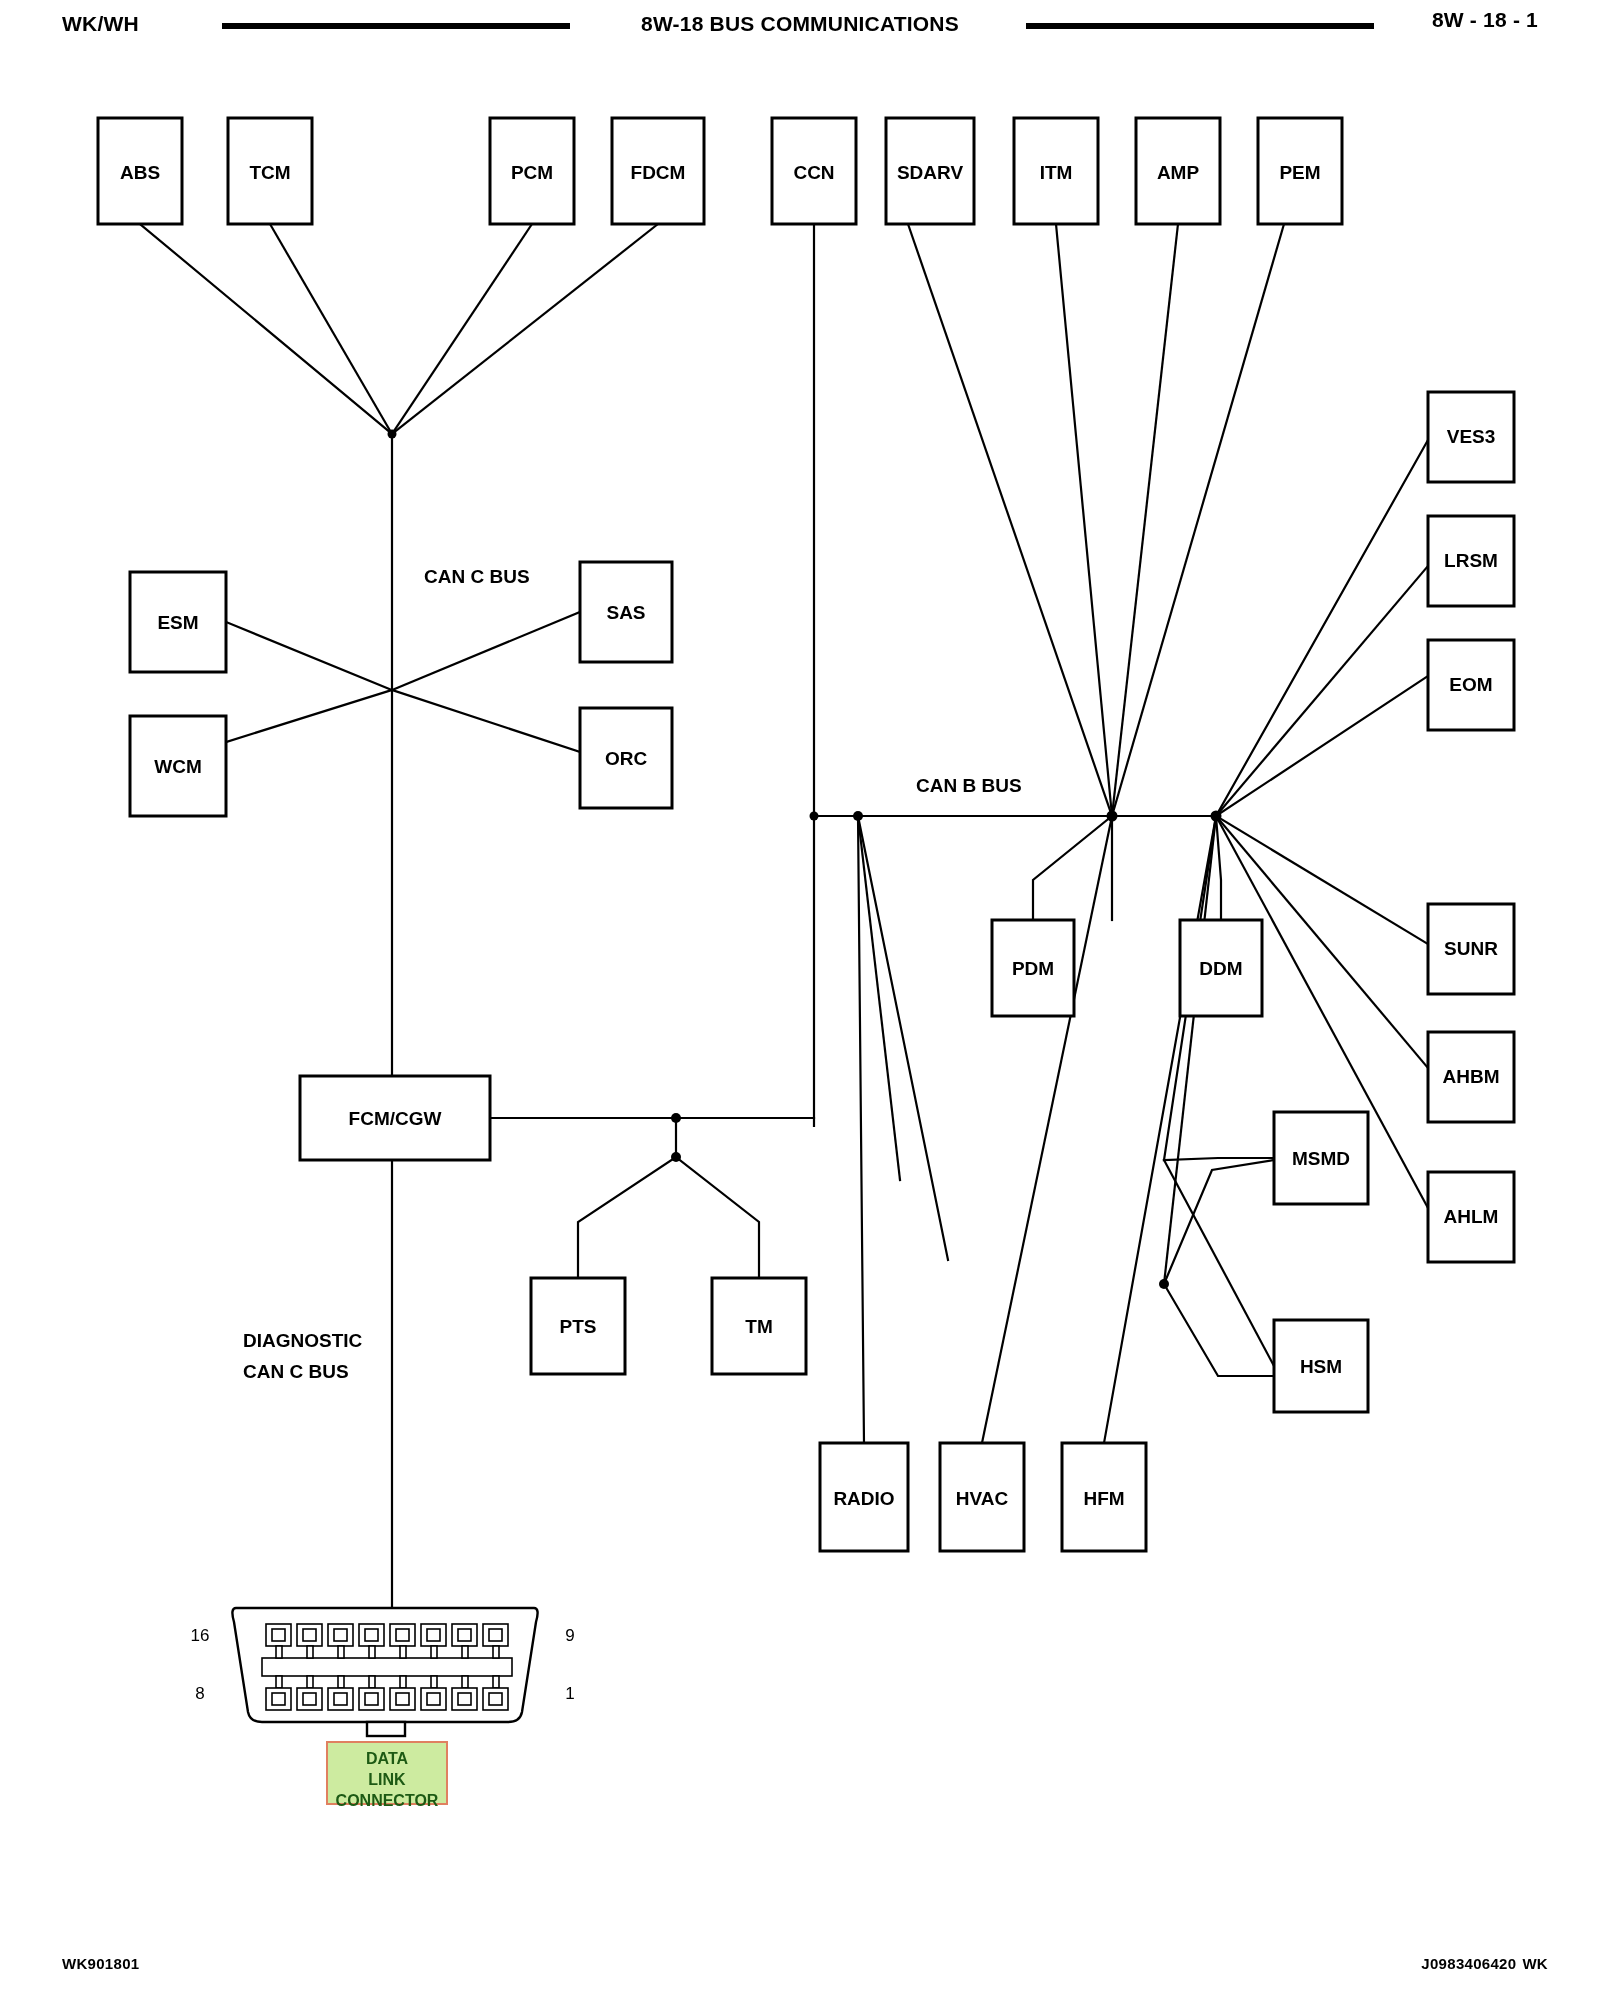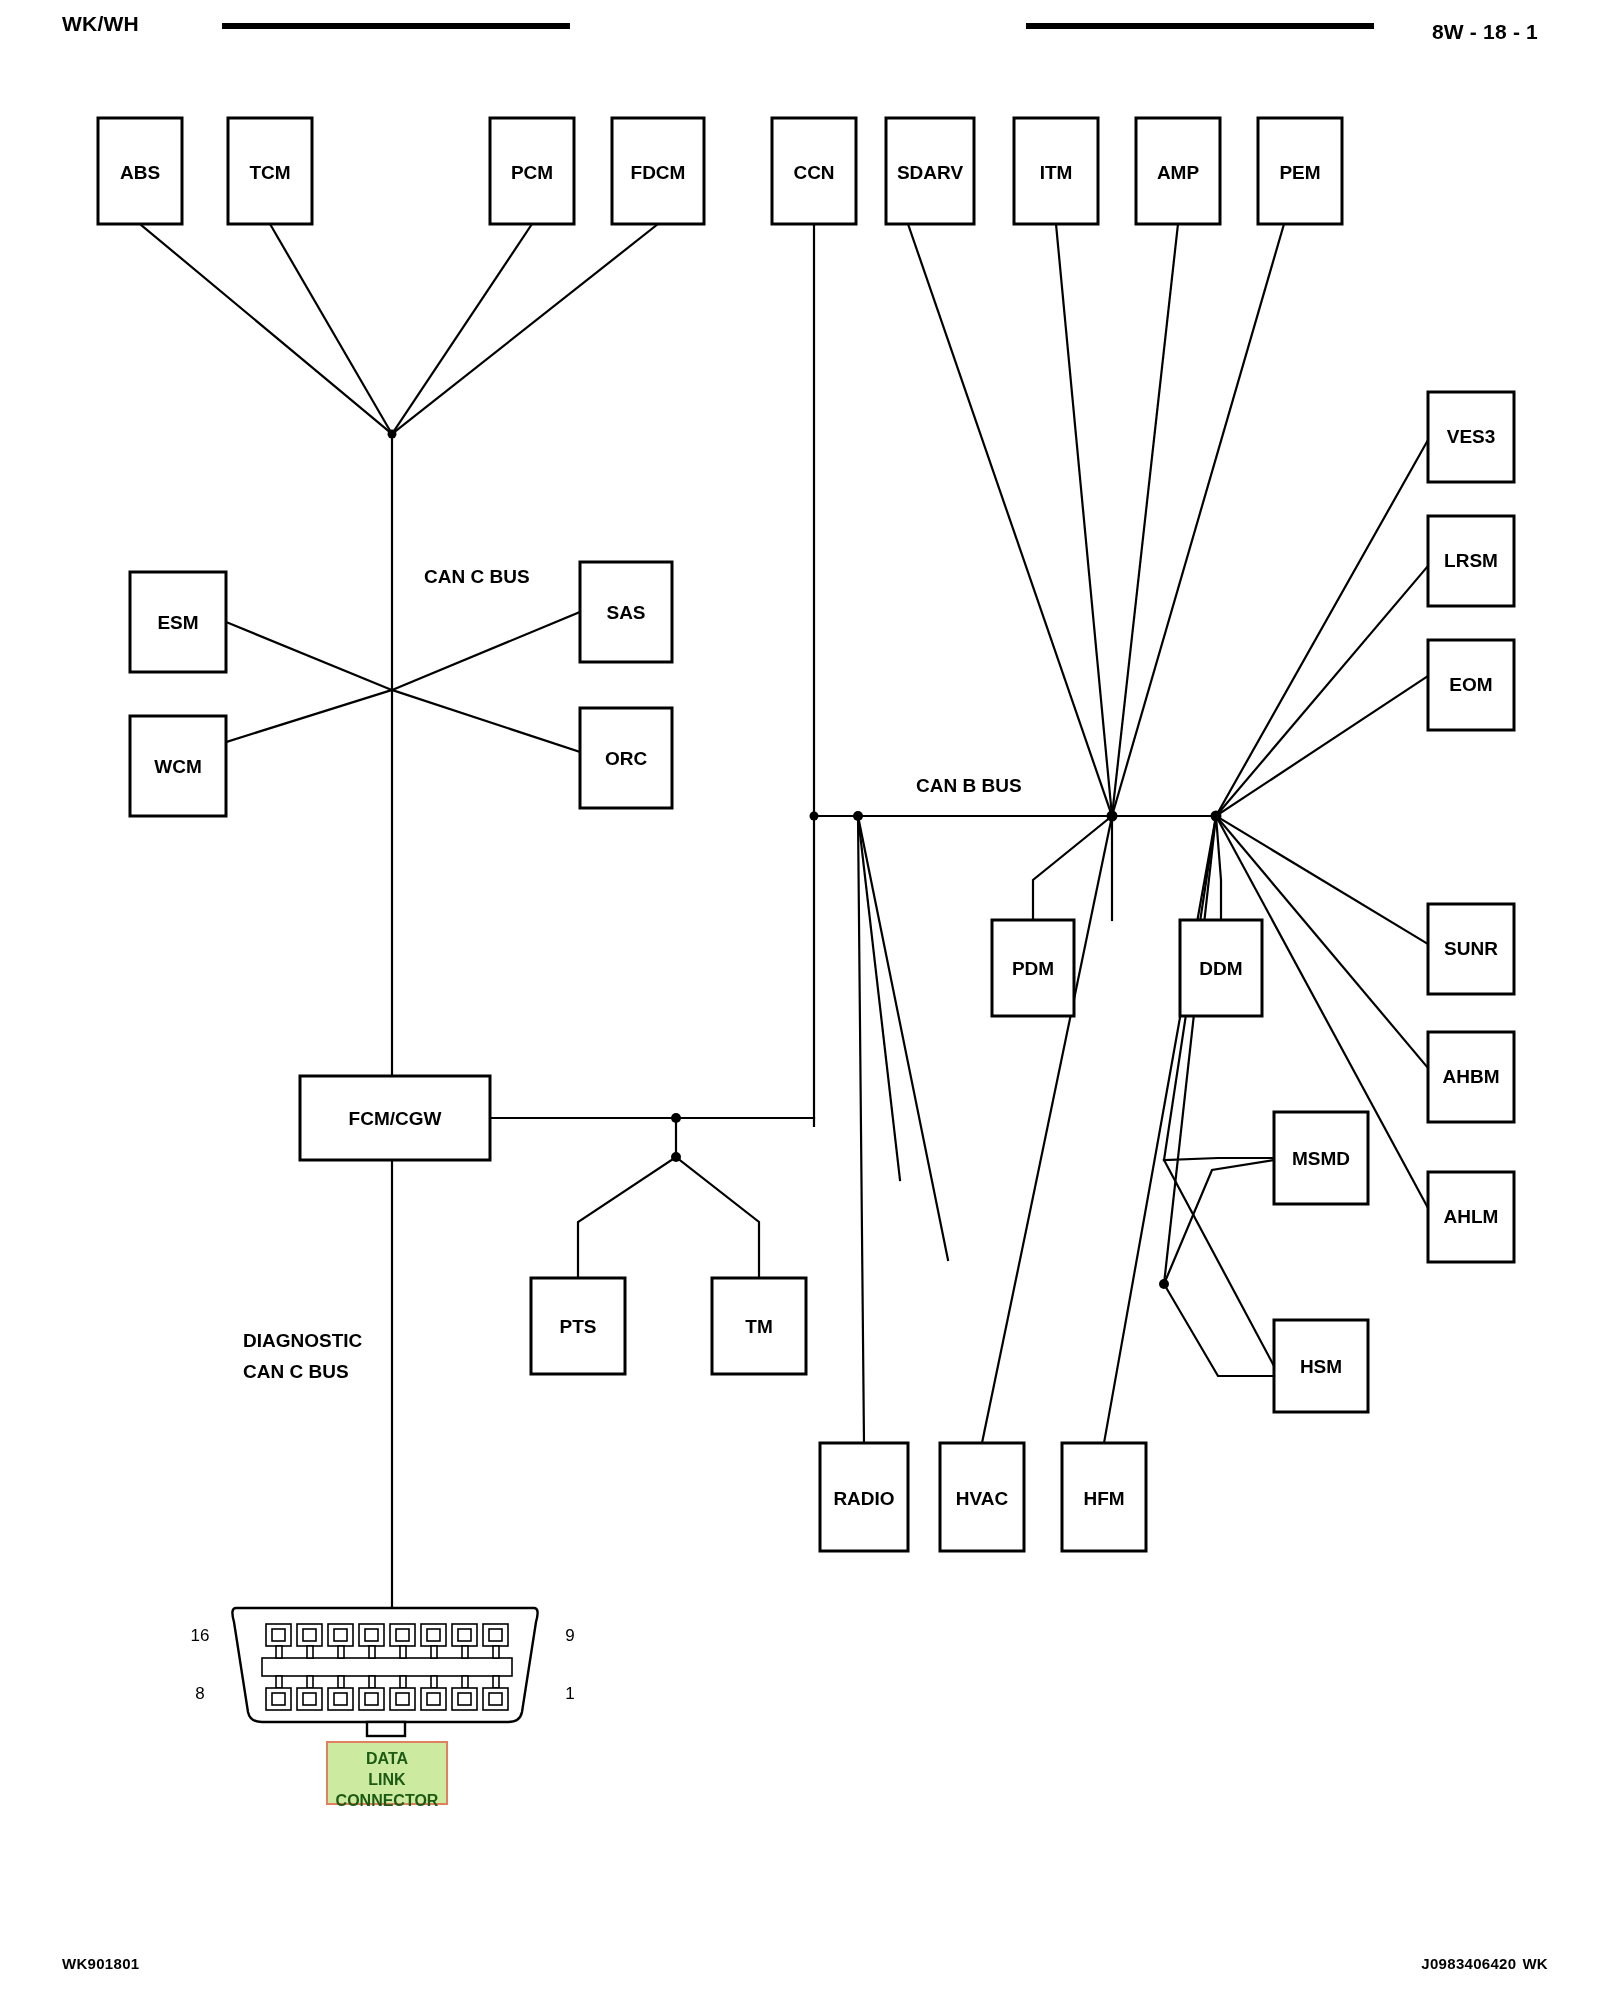--- a/index.html
+++ b/index.html
@@ -59,21 +59,21 @@
     position: absolute;
     left: 1026px;
     top: 23px;
     width: 348px;
     height: 6px;
     background: #000;
   }
   .hdr-right {
     position: absolute;
     right: 62px;
-    top: 20px;
+    top: 8px;
     font-size: 21px;
     font-weight: bold;
     letter-spacing: 0.2px;
   }
 
   
   .footer-left {
     position: absolute;
     left: 62px;
     top: 1955px;
@@ -172,20 +172,21 @@
   }
 </style>
 </head>
 <body>
 
 <div id="page">
 
   <div class="header">
     <div class="hdr-left">WK/WH</div>
     <div class="hdr-rule-a"></div>
+    <div class="hdr-center">8W-18 BUS COMMUNICATIONS</div>
     <div class="hdr-rule-b"></div>
     <div class="hdr-right">8W - 18 - 1</div>
   </div>
 
   <div id="diagram">
   <svg width="1600" height="2000" viewBox="0 0 1600 2000" xmlns="http://www.w3.org/2000/svg">
 
     <g>
       <path class="wire" d="M 140 224 L 392 434"></path>
       <path class="wire" d="M 270 224 L 392 434"></path>

